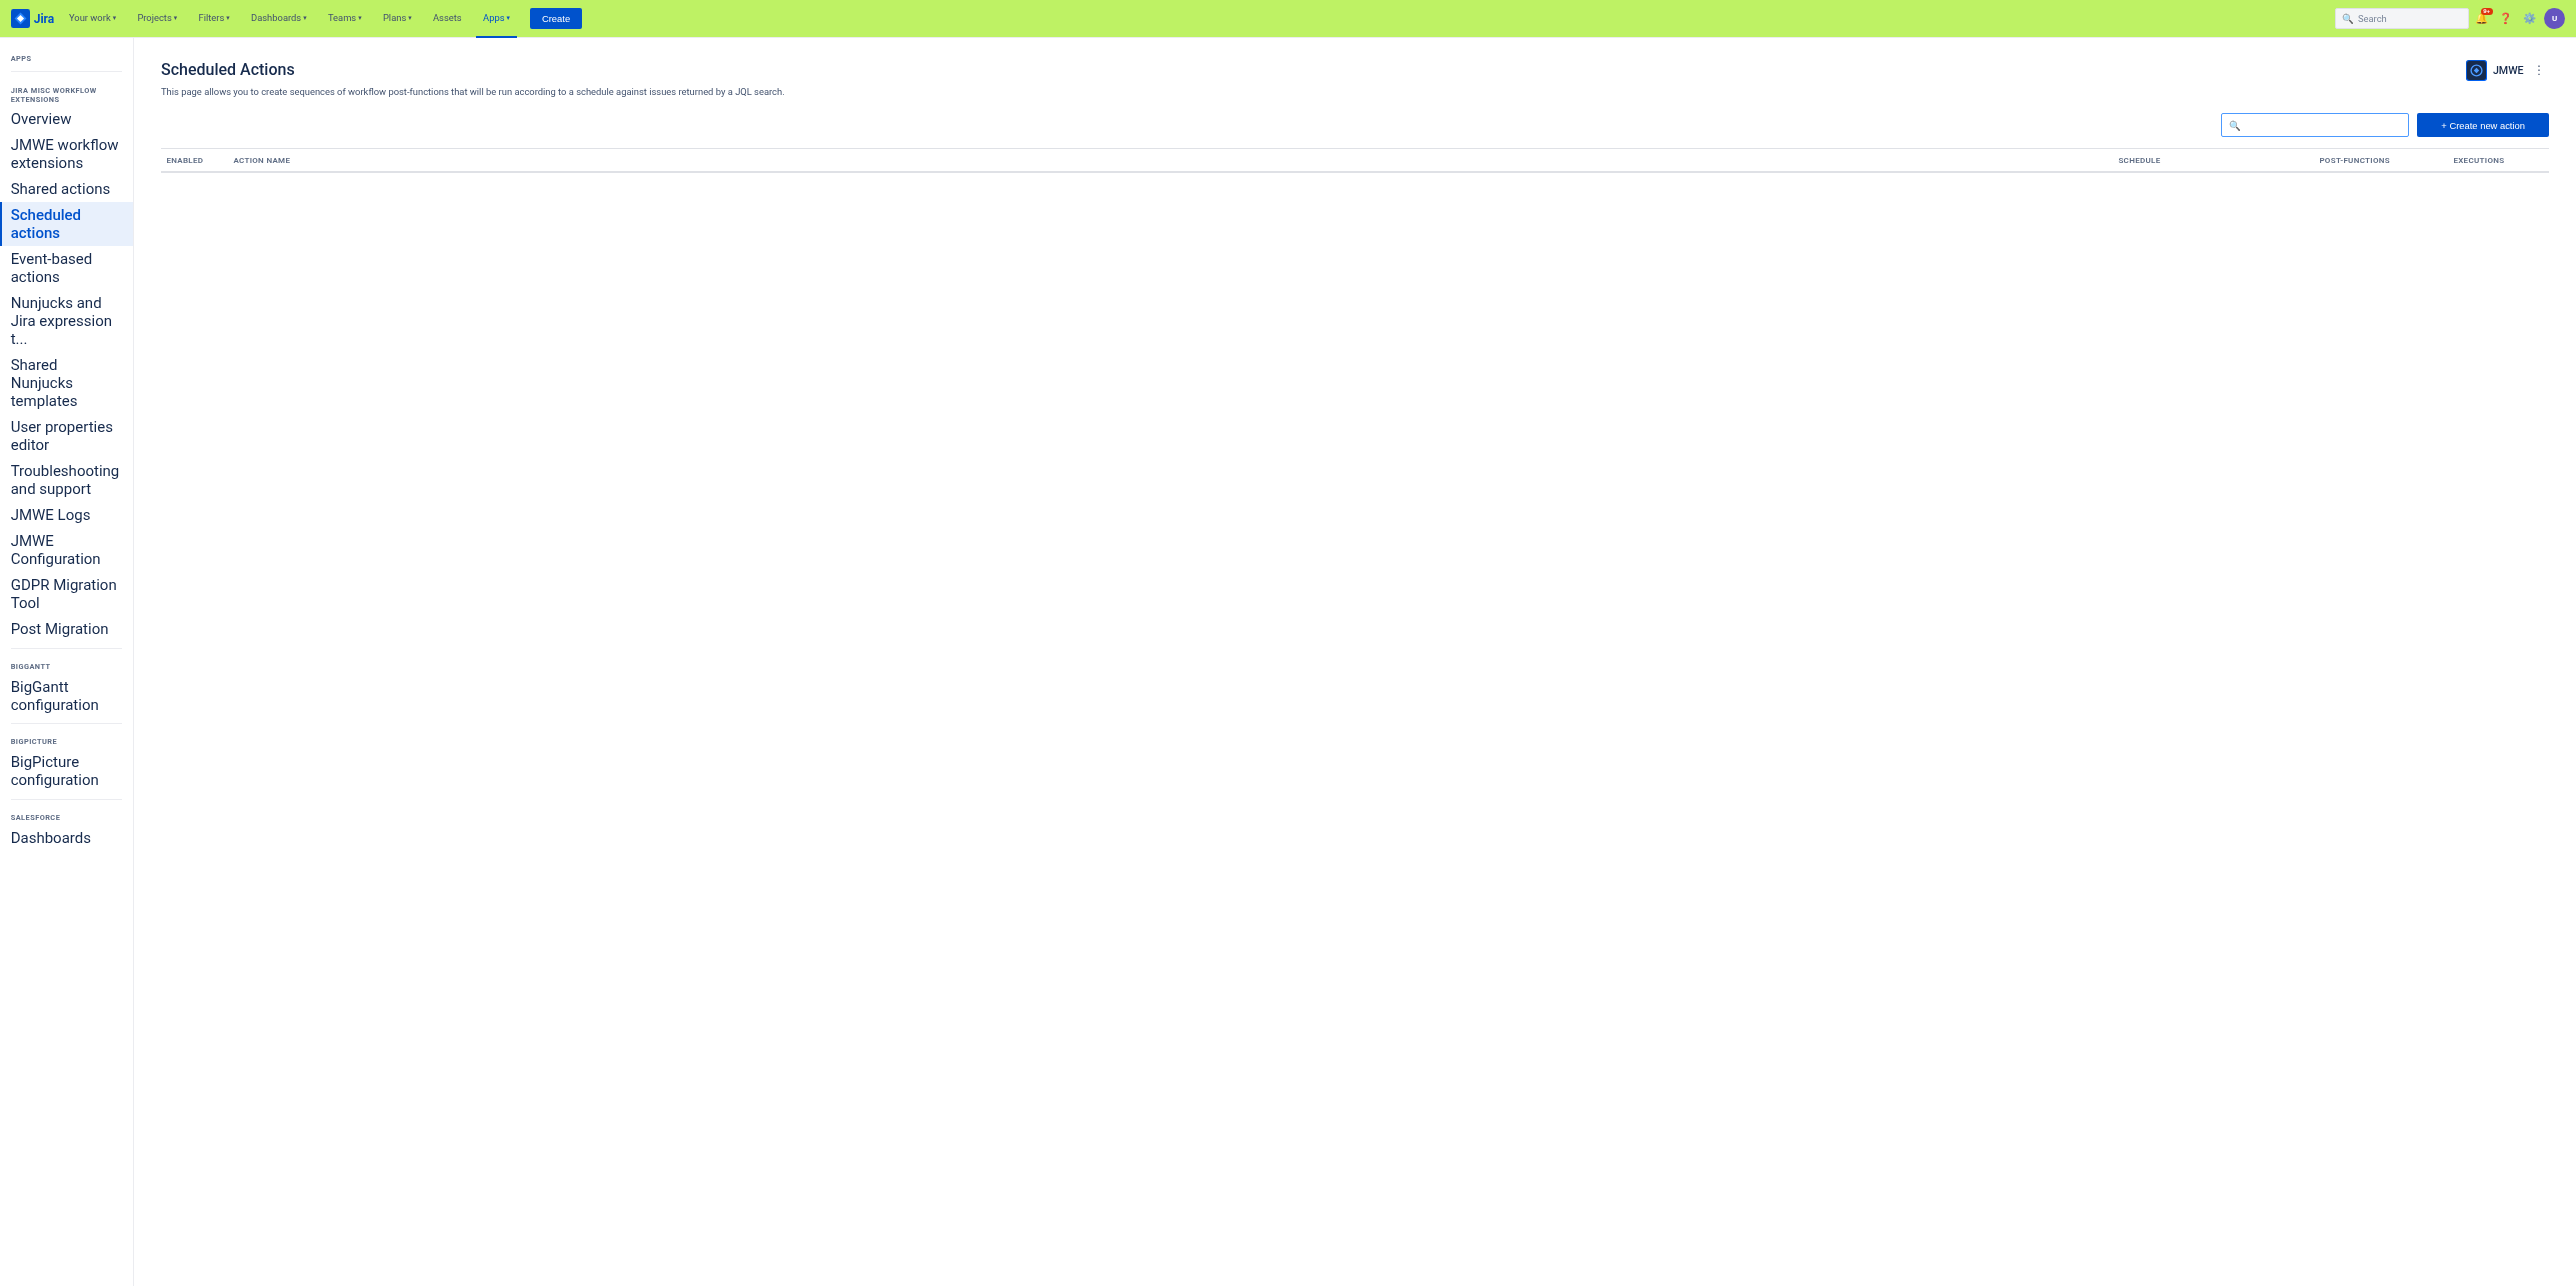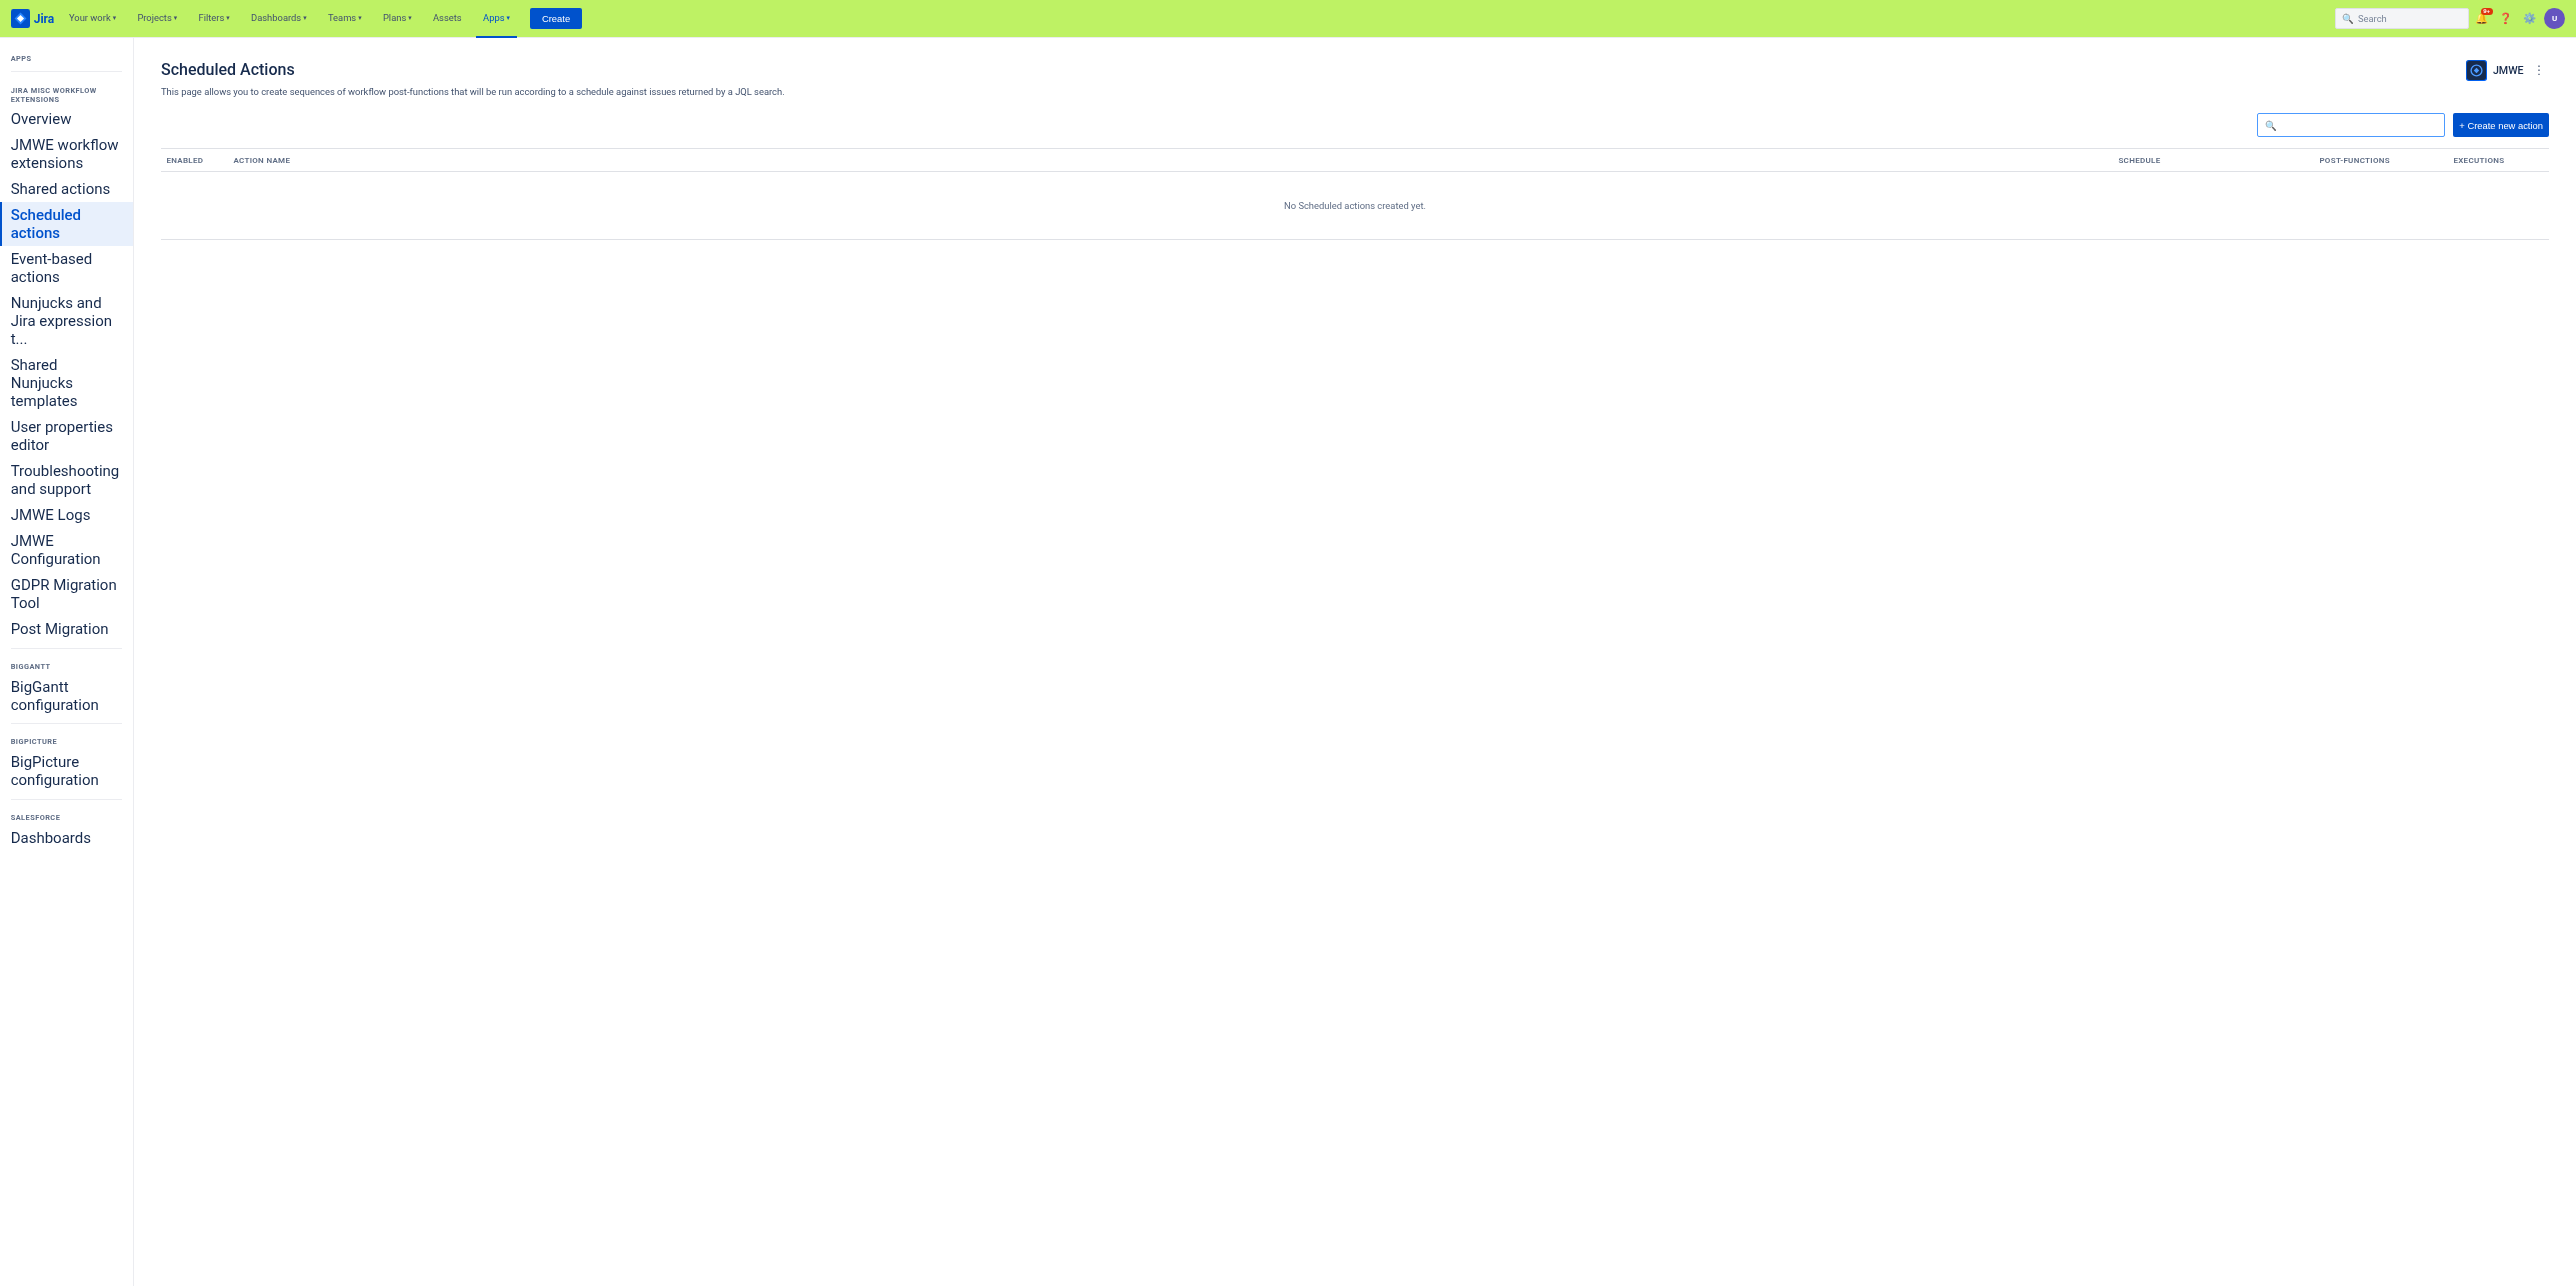--- a/index.html
+++ b/index.html
@@ -247,21 +247,21 @@
       flex: 1;
       color: #172b4d;
     }
     .search-icon-sm { color: #42526e; font-size: 9.4px; }
 
     .create-action-btn {
       background: #0052cc;
       color: #fff;
       border: none;
       border-radius: 2px;
-      padding: 0 6px;
+      padding: 0 24px;
       height: 24px;
       font-size: 9.4px;
       font-weight: 500;
       cursor: pointer;
       white-space: nowrap;
       display: flex; align-items: center; gap: 4px;
     }
 
     
     .table-container {
@@ -450,20 +450,17 @@
     </div>
 
     <div class="table-container">
       <div class="table-header">
         <div>Enabled</div>
         <div>Action name</div>
         <div>Schedule</div>
         <div>Post-functions</div>
         <div>Executions</div>
       </div>
-      <div class="table-body">
-        <div class="empty-message">No Scheduled actions created yet.</div>
-      </div>
       <div class="table-footer"></div>
     </div>
   </main>
 </div>
 
 
 </body></html>

